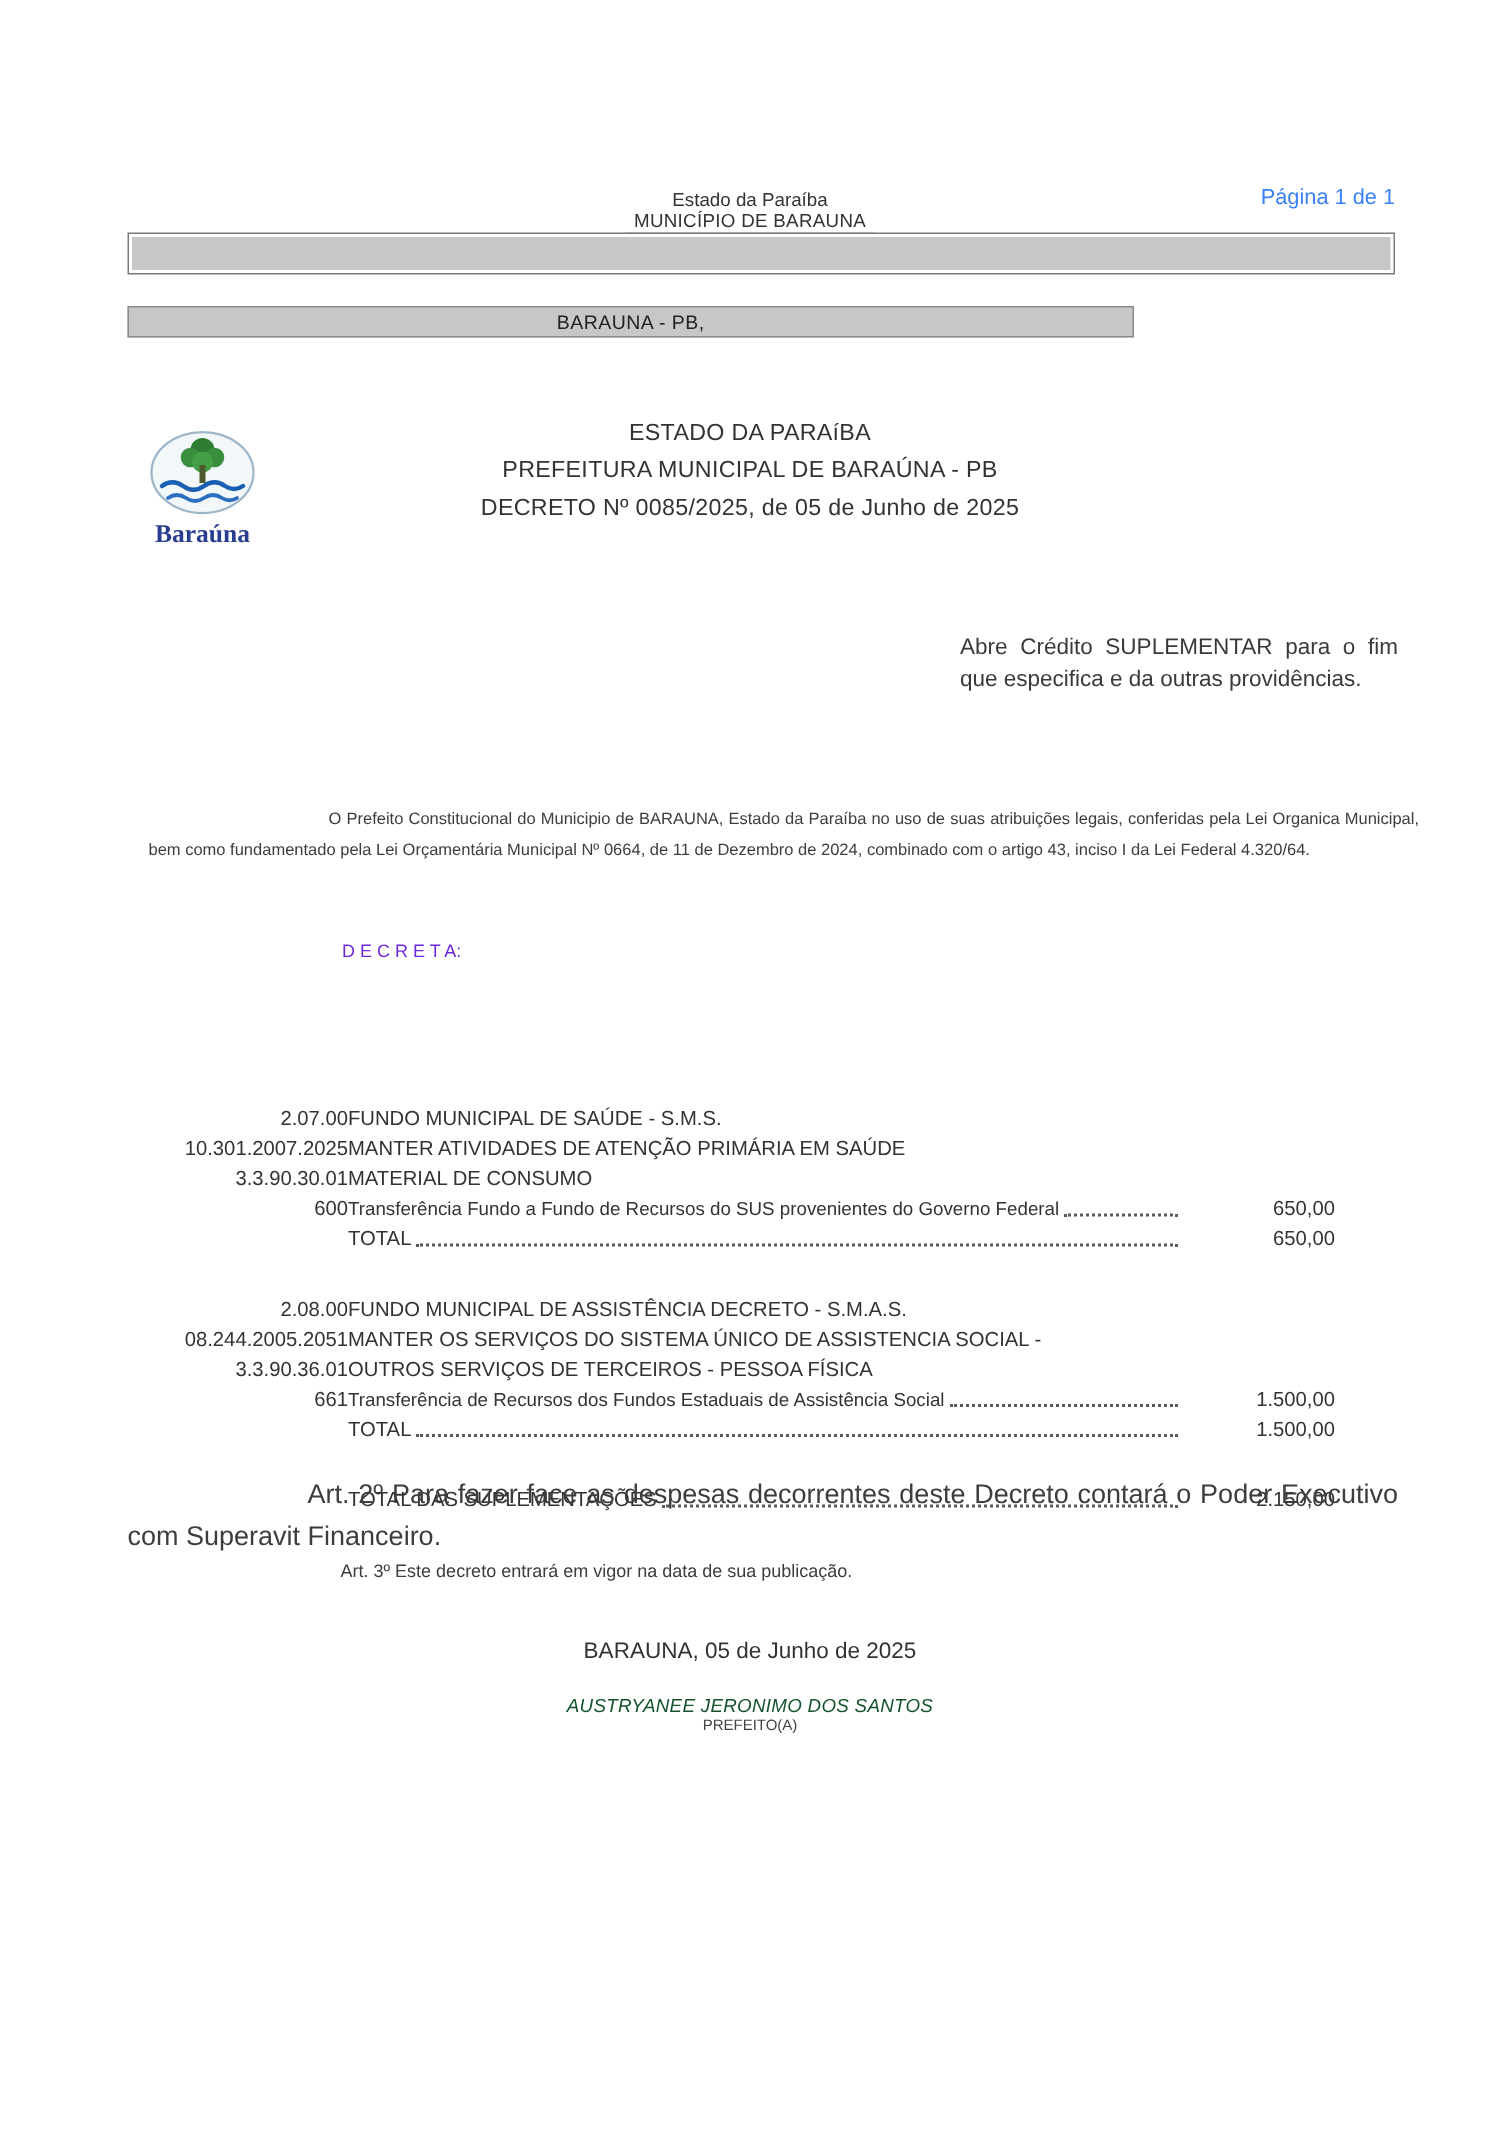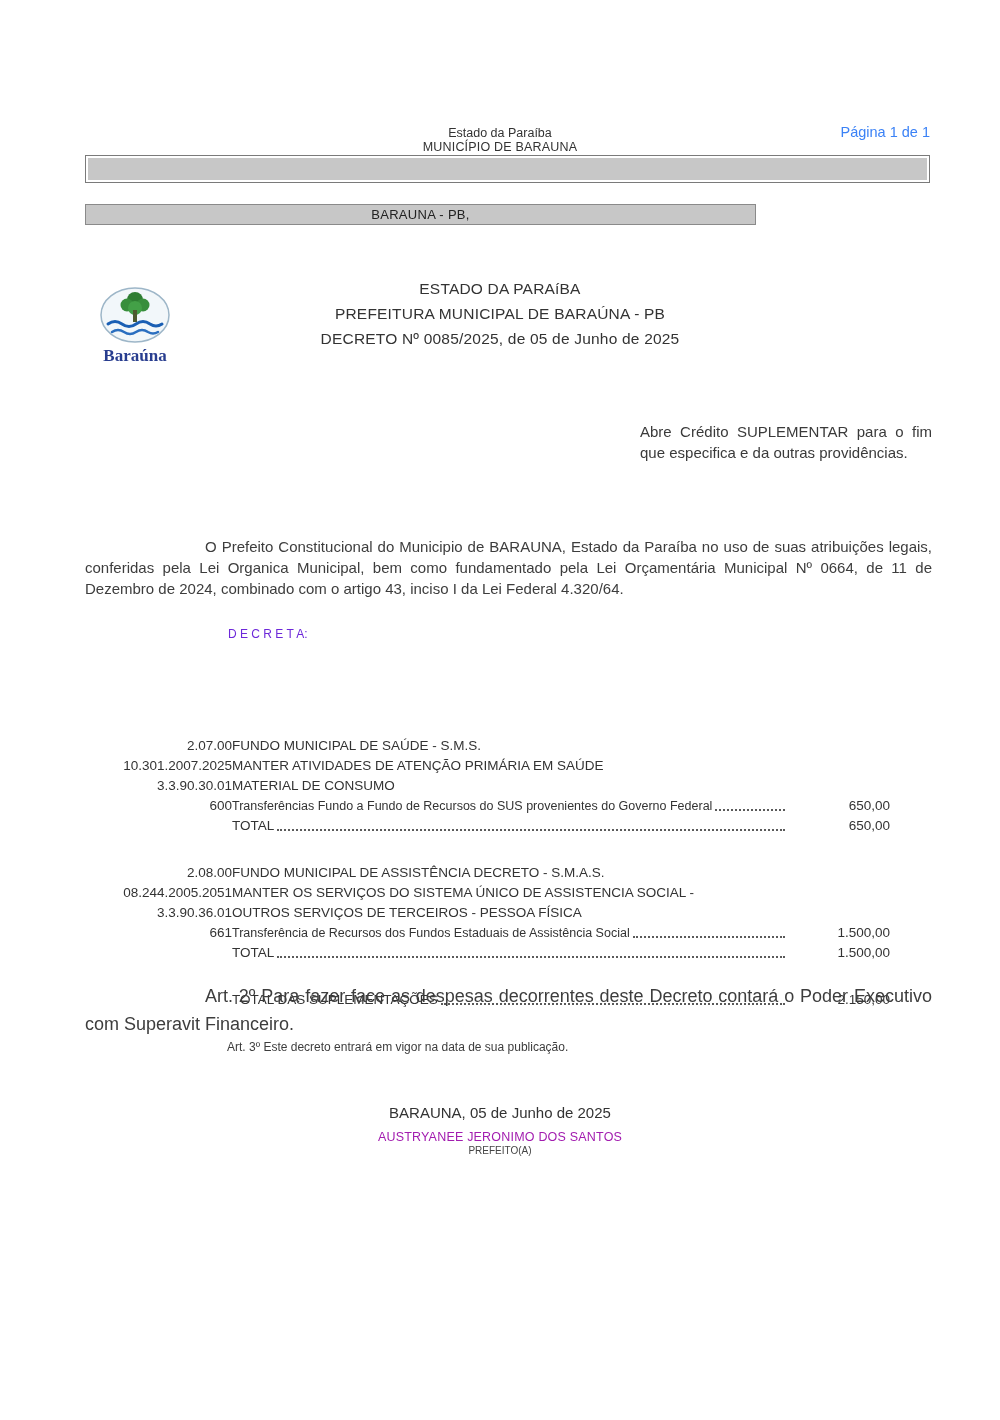--- a/index.html
+++ b/index.html
@@ -64,22 +64,22 @@
   }
 
   
   .summary {
     position:absolute; top:421px; left:640px; width:292px;
     font-size:15px; line-height:21px; text-align:justify; color:#3a3a3a;
   }
 
   
   .preamble {
-    position:absolute; top:536px; left:85px; width:847px;
-    font-size:15px; line-height:21px; text-align:justify; text-indent:120px;
+    position:absolute; top:536px; left:99px; width:847px;
+    font-size:11px; line-height:21px; text-align:justify; text-indent:120px;
     margin:0;
   }
   .decreta {
     position:absolute; top:627px; left:228px;
     font-size:12px; margin:0; color:#6d28d9;
   }
   .art1 {
     position:absolute; top:666px; left:85px; width:847px;
     font-size:15px; line-height:21px; text-align:justify; text-indent:120px;
     margin:0;
@@ -109,26 +109,26 @@
     position:absolute; top:982px; left:85px; width:847px;
     font-size:18px; line-height:28px; text-align:justify; text-indent:120px;
     margin:0;
   }
   .art3 {
     position:absolute; top:1040px; left:85px; width:847px;
     font-size:12px; margin:0; text-indent:142px;
   }
   .place-date {
     position:absolute; top:1088px; left:0; right:0;
-    text-align:center; font-size:15px; margin:16px; color:#333;
+    text-align:center; font-size:15px; margin:4px; color:#333;
   }
   .signature {
     position:absolute; top:1130px; left:0; right:0; text-align:center;
   }
-  .signature .name { font-size:12.5px; color:#a21caf; letter-spacing:.2px; }
+  .signature .name { font-size:12.5px; color:#14532d; letter-spacing:.2px;font-style:italic; }
   .signature .role { font-size:10px; color:#444; margin-top:1px; }
 </style>
 </head>
 <body>
 
 <div class="page">
 
   <div class="header-center">
     <div>Estado da Paraíba</div>
     <div class="underlined">MUNICÍPIO DE BARAUNA</div>
@@ -180,21 +180,21 @@
       <span class="desc">MANTER ATIVIDADES DE ATENÇÃO PRIMÁRIA EM SAÚDE</span>
 
     </div>
       <div class="alloc-row">
       <span class="code">3.3.90.30.01</span>
       <span class="desc">MATERIAL DE CONSUMO</span>
 
     </div>
       <div class="alloc-row has-value">
       <span class="code">600</span>
-      <span class="desc small">Transferências Fundo a Fundo de Recursos do SUS provenientes do Governo Federal</span>
+      <span class="desc small">Transferência Fundo a Fundo de Recursos do SUS provenientes do Governo Federal</span>
       <span class="dots"></span>
       <span class="value">650,00</span>
     </div>
       <div class="alloc-row has-value">
       <span class="code"></span>
       <span class="desc">TOTAL</span>
       <span class="dots"></span>
       <span class="value">650,00</span>
     </div>
       <div class="alloc-row gap-top">

